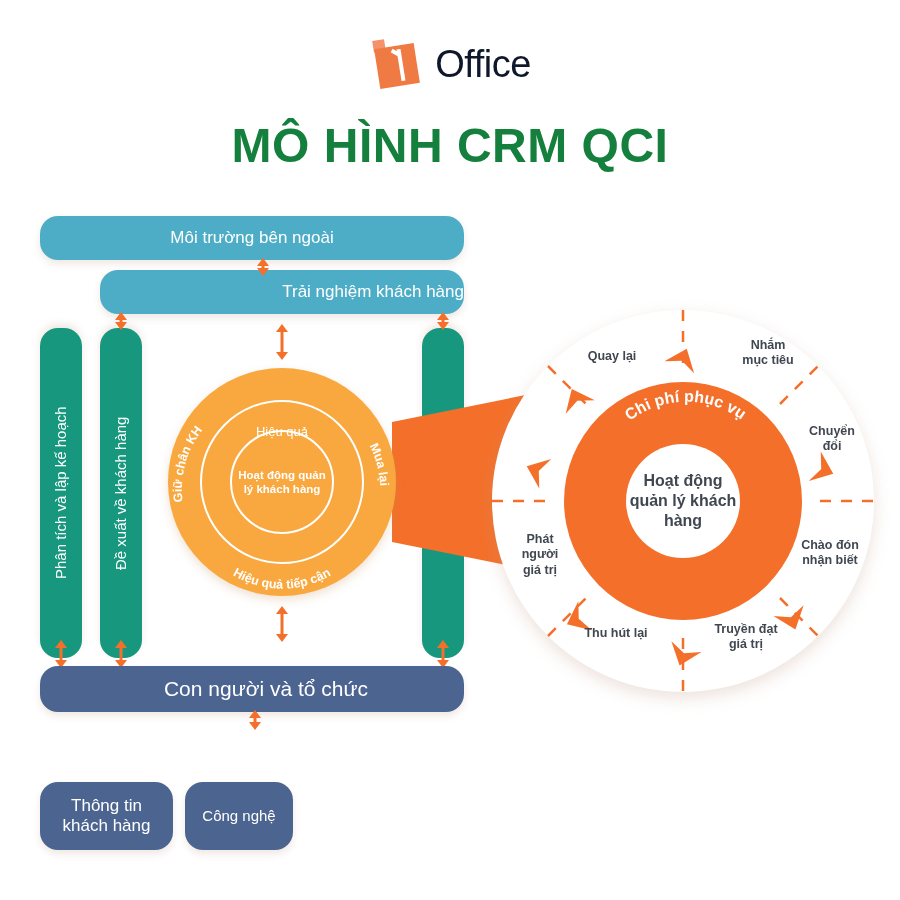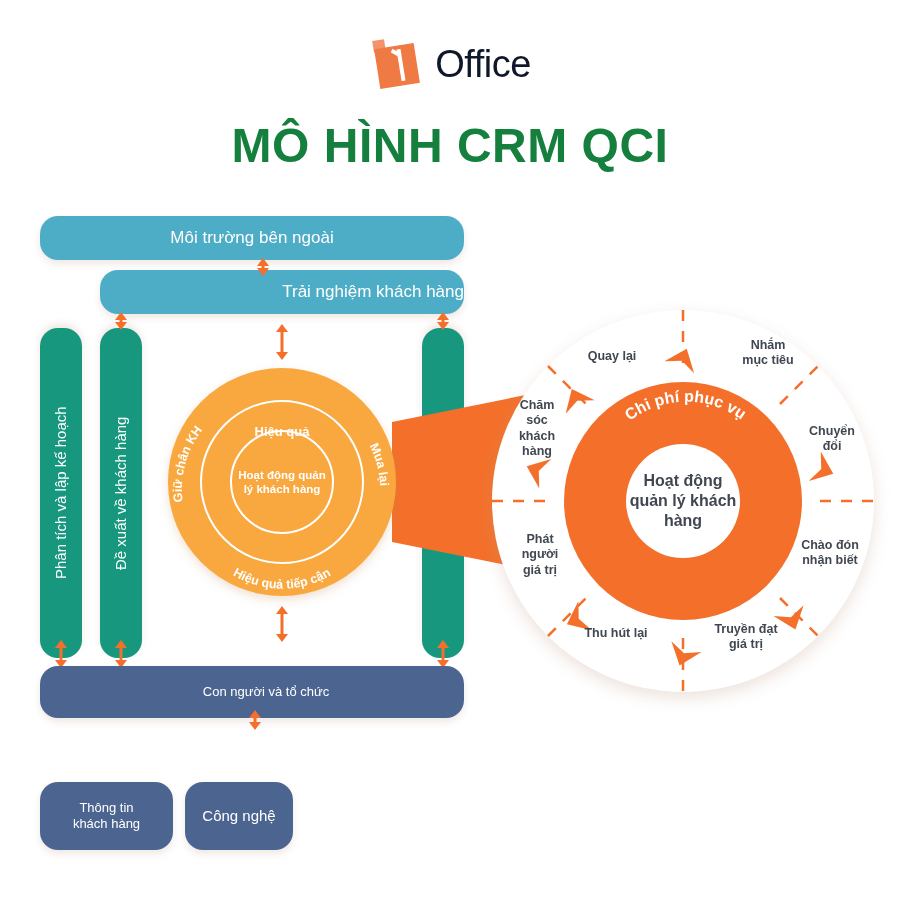--- a/index.html
+++ b/index.html
@@ -84,21 +84,21 @@
   #left-circle .ring3{
     position:absolute;left:62px;top:62px;width:104px;height:104px;
     border-radius:50%;border:2px solid #ffffff;box-sizing:border-box;
     display:flex;align-items:center;justify-content:center;
   }
   #left-circle .core-text{
     color:#ffffff;font-size:11.5px;font-weight:bold;text-align:center;line-height:1.25;
   }
   #left-circle .mid-text{
     position:absolute;left:0;top:56px;width:228px;text-align:center;
-    color:#ffffff;font-size:13px;font-weight:bold;
+    color:#ffffff;font-size:13px;font-weight:normal;
   }
   .curved-svg{position:absolute;left:0;top:0;width:228px;height:228px;overflow:visible;}
   .curved-svg text{fill:#ffffff;font-family:"Liberation Sans",sans-serif;font-weight:bold;}
 
   
   #cone{position:absolute;left:340px;top:370px;width:260px;height:225px;}
 
   
   #right-circle{
     position:absolute;left:492px;top:310px;width:382px;height:382px;
@@ -264,24 +264,20 @@
     <div class="seg-label" style="left:300px;top:114px;width:80px;" id="seg1">Chuyển
 đổi</div>
     <div class="seg-label" style="left:290px;top:228px;width:96px;" id="seg2">Chào đón
 nhận biết</div>
     <div class="seg-label" style="left:206px;top:312px;width:96px;" id="seg3">Truyền đạt
 giá trị</div>
     <div class="seg-label" style="left:76px;top:316px;width:96px;" id="seg4">Thu hút lại</div>
     <div class="seg-label" style="left:10px;top:222px;width:76px;" id="seg5">Phát
 người
 giá trị</div>
-    <div class="seg-label" style="left:8px;top:88px;width:74px;" id="seg6">Chăm
-sóc
-khách
-hàng</div>
     <div class="seg-label" style="left:72px;top:30px;width:96px;margin-top:9px;" id="seg7">Quay lại</div>
   </div>
 
   <div class="arrow" style="left:275px;top:606px;width:14px;height:36px;">
     <div class="head up" style="top:0;"></div>
     <div class="shaft" style="top:5px;height:26px;"></div>
     <div class="head down" style="bottom:0;"></div>
   </div>
 
   <div class="arrow" style="left:54px;top:640px;width:14px;height:28px;">
@@ -293,32 +289,32 @@
     <div class="head up" style="top:0;"></div>
     <div class="shaft" style="top:5px;height:18px;"></div>
     <div class="head down" style="bottom:0;"></div>
   </div>
   <div class="arrow" style="left:436px;top:640px;width:14px;height:28px;">
     <div class="head up" style="top:0;"></div>
     <div class="shaft" style="top:5px;height:18px;"></div>
     <div class="head down" style="bottom:0;"></div>
   </div>
 
-  <div class="box slate" style="left:40px;top:666px;width:424px;height:52px;font-size:13px;padding-left:28px;">
+  <div class="box slate" style="left:40px;top:666px;width:424px;height:46px;font-size:21px;padding-left:28px;">
     <span>Con người và tổ chức</span>
   </div>
 
   <div class="arrow" style="left:248px;top:710px;width:14px;height:20px;">
     <div class="head up" style="top:0;"></div>
     <div class="shaft" style="top:4px;height:12px;"></div>
     <div class="head down" style="bottom:0;"></div>
   </div>
 
 
-  <div class="box slate" style="left:40px;top:782px;width:133px;height:68px;font-size:13px;white-space:pre-line;">
+  <div class="box slate" style="left:40px;top:782px;width:133px;height:68px;font-size:17px;white-space:pre-line;">
     <span id="fb0">Thông tin
 khách hàng</span>
   </div>
   <div class="box slate" style="left:185px;top:782px;width:108px;height:68px;font-size:15px;white-space:pre-line;justify-content:center;">
     <span id="fb1">Công nghệ</span>
   </div>
 
 </div>
 
 </body></html>

